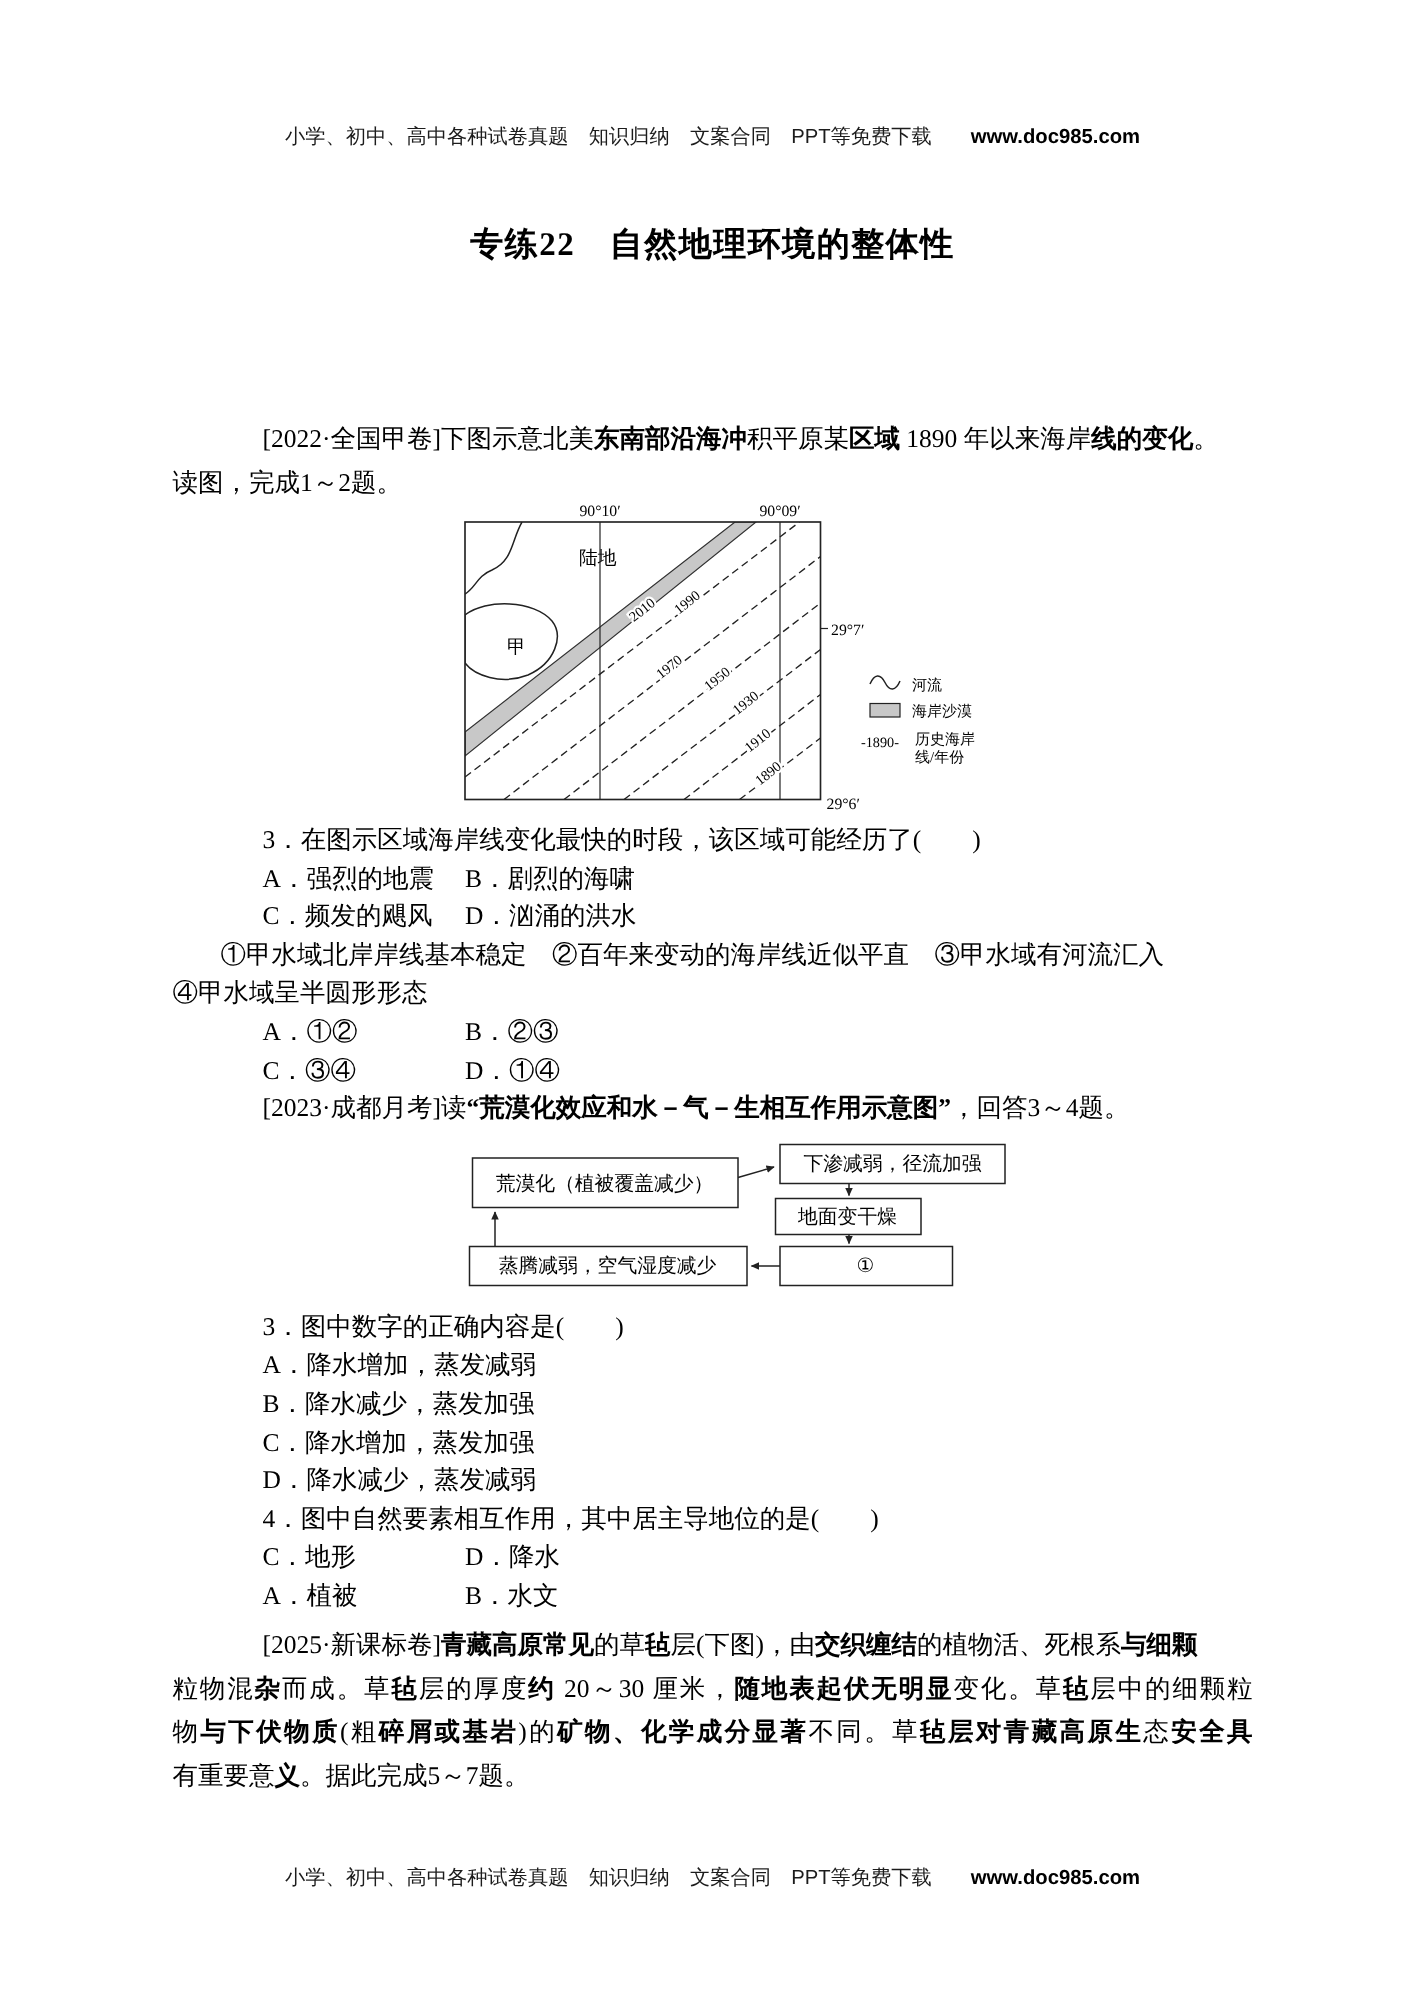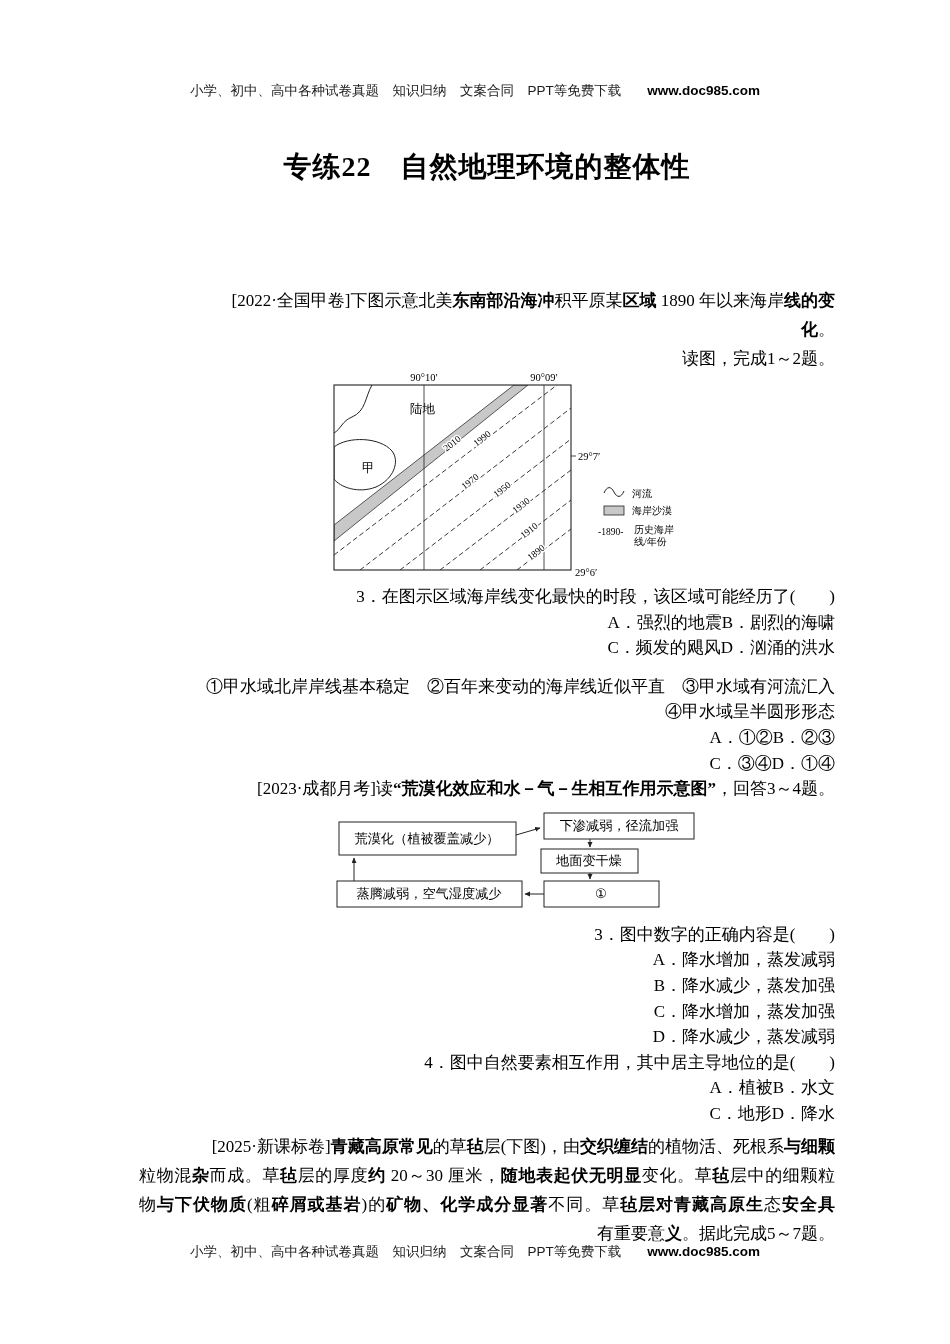--- a/index.html
+++ b/index.html
@@ -2,35 +2,35 @@
 <html><head>
 <meta charset="utf-8">
 <style>
   * { margin:0; padding:0; box-sizing:border-box; }
   html,body { background:#ffffff; }
   body {
     width:950px; height:1344px; position:relative;
     font-family:"Liberation Serif","DejaVu Serif",serif;
     color:#000;
   }
-  .page { position:relative; width:950px; height:1344px; overflow:hidden; background:#fff;padding-left:24px; }
+  .page { position:relative; width:950px; height:1344px; overflow:hidden; background:#fff; }
   .hdr, .ftr {
     position:absolute; left:0; width:100%;
     display:flex; justify-content:center; align-items:baseline; gap:26px;
     font-size:13.5px; color:#1c1c1c; font-family:"Liberation Sans","DejaVu Sans",sans-serif;
   }
   .hdr { top:82px; }
   .ftr { top:1243px; }
   .hdr .url, .ftr .url { font-weight:bold; color:#000; }
   .content { padding:0 115px; }
-  h1.title { margin-top:148px; text-align:center; font-size:28px; font-weight:bold; letter-spacing:1px; }
-  .line { font-size:17px; line-height:25.6px;text-align:right; }
+  h1.title { margin-top:148px; text-align:center; font-size:22px; font-weight:bold; letter-spacing:1px; }
+  .line { font-size:17px; line-height:25.6px; }
   .lh29 { line-height:29px; }
   .ind60 { padding-left:60px; }
-  .ind32 { padding-left:32px;margin-top:13px; }
+  .ind32 { padding-left:32px; }
   .p-intro { margin-top:100px; }
   .qblock1 { margin-top:4px; }
   .qblock2 { margin-top:3px; }
   .passage { margin-top:5px; }
   .fill { text-align:justify; text-align-last:justify; }
   .opt-a { display:inline-block; width:135px; }
   .b { font-weight:bold; }
   .fig-map { margin-top:0px; margin-left:193px; height:207px; }
   .fig-diagram { margin-top:5px; margin-left:185px; height:112px; }
   svg { display:block; overflow:visible; }
@@ -154,24 +154,24 @@
     </div>
 
     <div class="qblock2">
       <p class="line ind60">3．图中数字的正确内容是(　　)</p>
       <p class="line ind60">A．降水增加，蒸发减弱</p>
       <p class="line ind60">B．降水减少，蒸发加强</p>
       <p class="line ind60">C．降水增加，蒸发加强</p>
       <p class="line ind60">D．降水减少，蒸发减弱</p>
       <p class="line ind60">4．图中自然要素相互作用，其中居主导地位的是(　　)</p>
       <p class="line ind60">
-        <span class="opt-a">A．植被</span><span>B．水文</span>
+        <span class="opt-a">C．地形</span><span>D．降水</span>
       </p>
       <p class="line ind60">
-        <span class="opt-a">C．地形</span><span>D．降水</span>
+        <span class="opt-a">A．植被</span><span>B．水文</span>
       </p>
     </div>
 
     <div class="passage">
       <p class="line lh29 ind60"><span>[2025·新课标卷]</span><span class="b">青藏高原常见</span><span>的草</span><span class="b">毡</span><span>层(下图)，由</span><span class="b">交织缠结</span><span>的植物活、死根系</span><span class="b">与细颗</span></p>
       <p class="line lh29 fill"><span>粒物混</span><span class="b">杂</span><span>而成。草</span><span class="b">毡</span><span>层的厚度</span><span class="b">约</span><span> 20～30 厘米，</span><span class="b">随地表起伏无明显</span><span>变化。草</span><span class="b">毡</span><span>层中的细颗粒</span></p>
       <p class="line lh29 fill"><span>物</span><span class="b">与下伏物质</span><span>(粗</span><span class="b">碎屑或基岩</span><span>)的</span><span class="b">矿物、化学成分显著</span><span>不同。草</span><span class="b">毡层对青藏高原生</span><span>态</span><span class="b">安全具</span></p>
       <p class="line lh29"><span>有重要意</span><span class="b">义</span><span>。据此完成5～7题。</span></p>
     </div>
 

